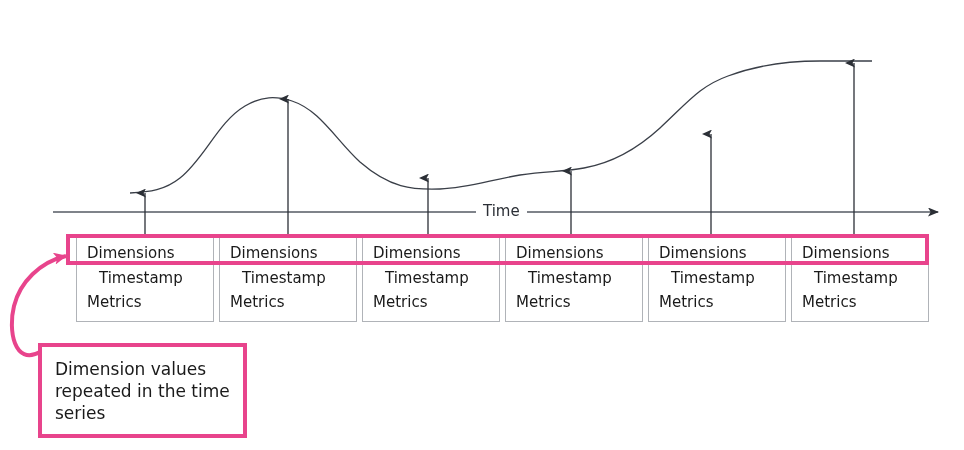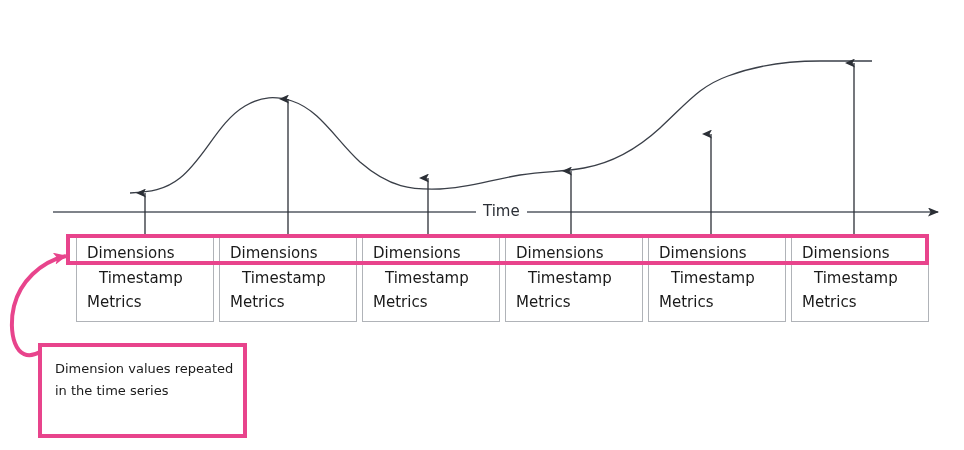--- a/index.html
+++ b/index.html
@@ -69,21 +69,21 @@
     height: 95px;
     box-sizing: border-box;
     border: 4px solid #e8448c;
     background: #ffffff;
   }
   #callout-text {
     position: absolute;
     left: 13px;
     top: 11px;
     width: 186px;
-    font-size: 13px;
+    font-size: 17px;
     line-height: 22px;
     color: #1a1a1a;
   }
   #axis-label {
     position: absolute;
     left: 476px;
     top: 202px;
     font-size: 15px;
     line-height: 18px;
     background: #ffffff;

